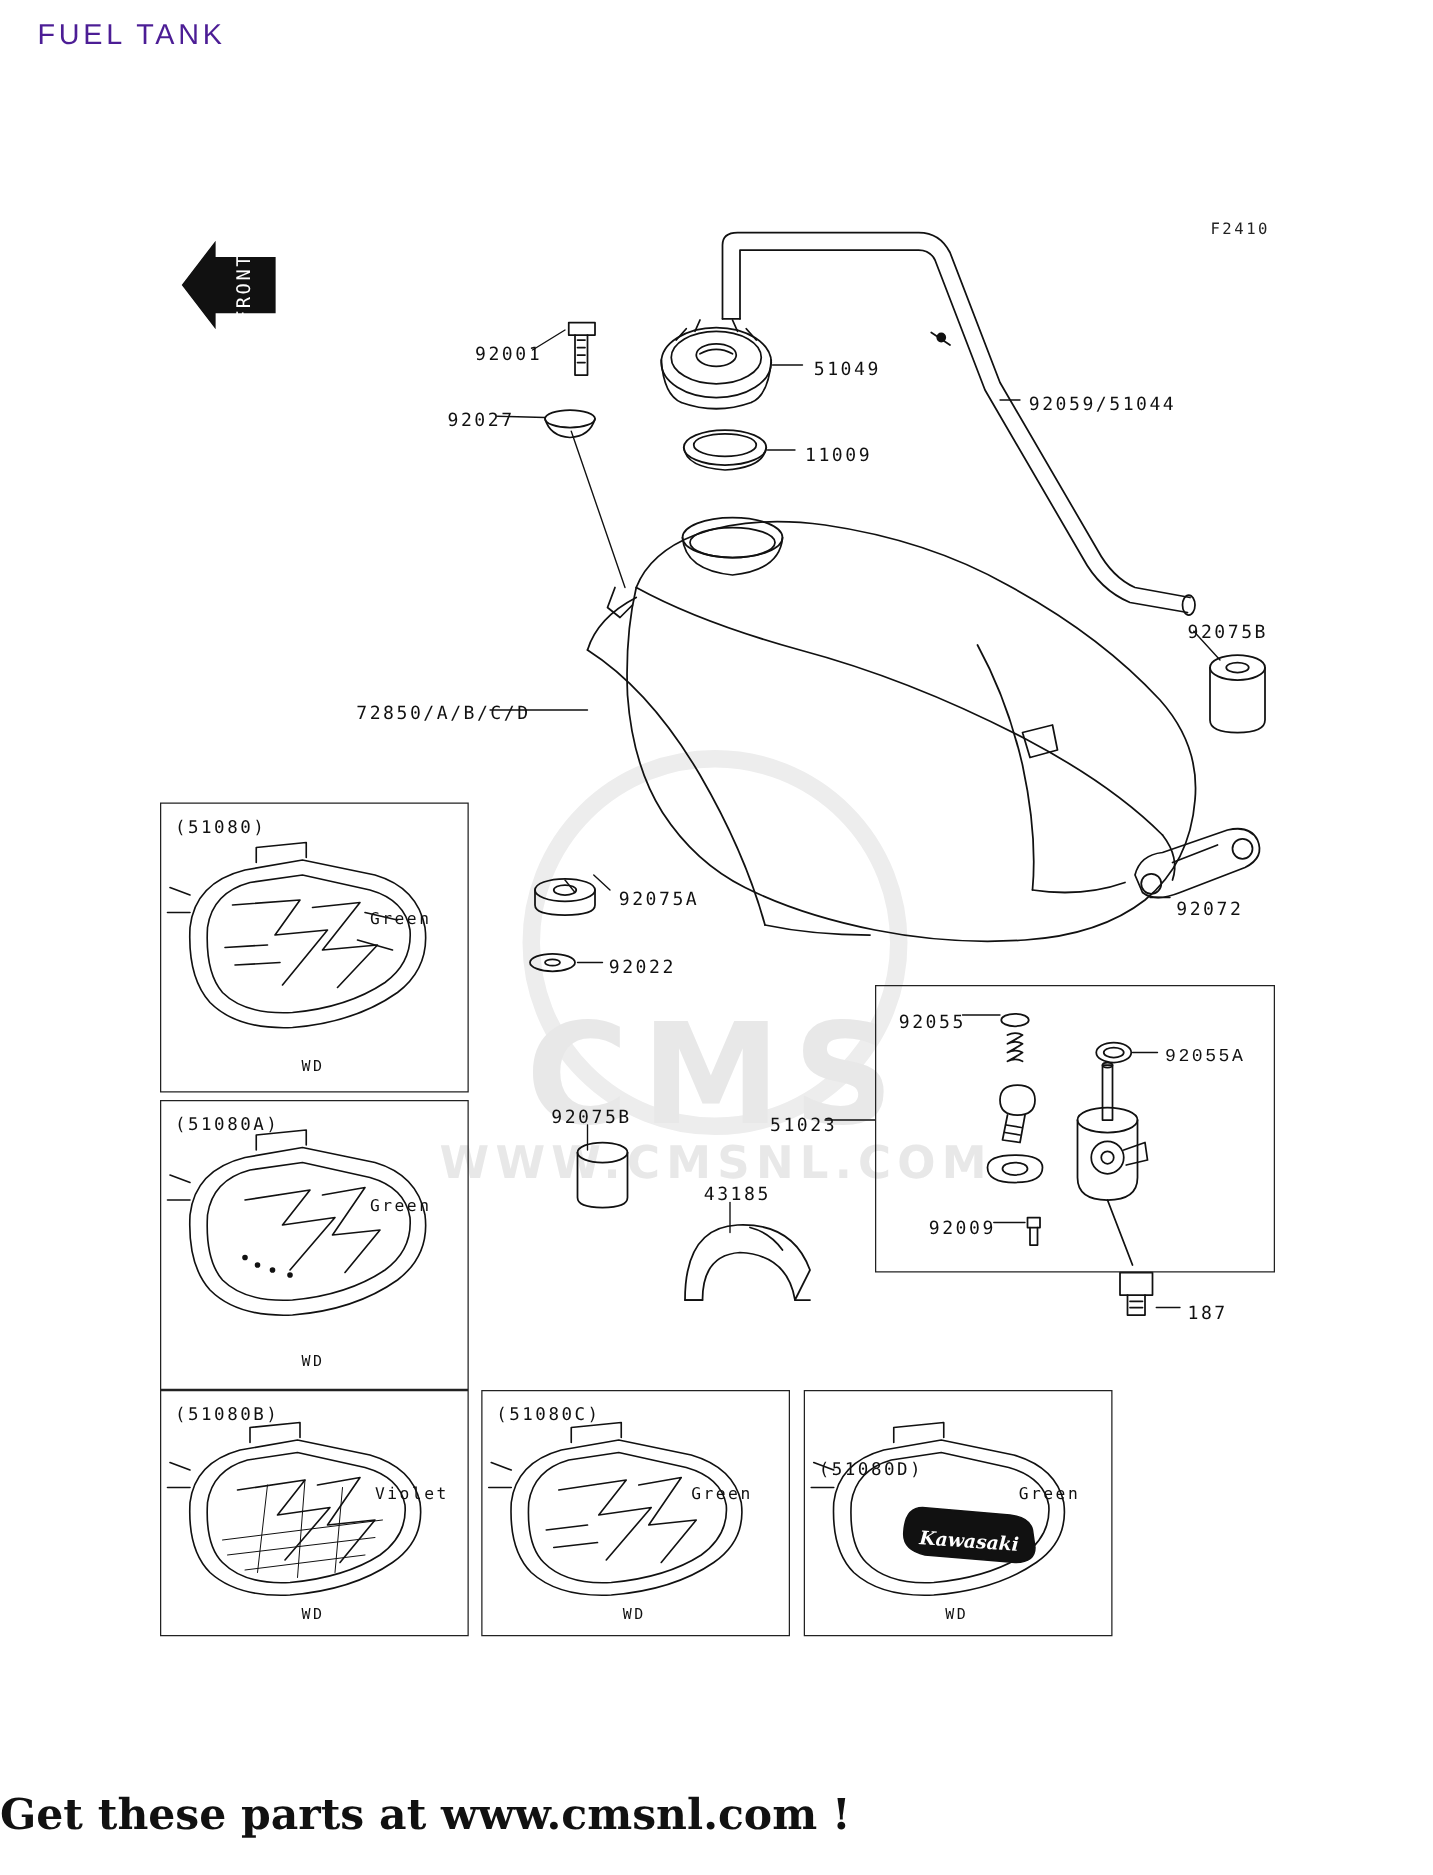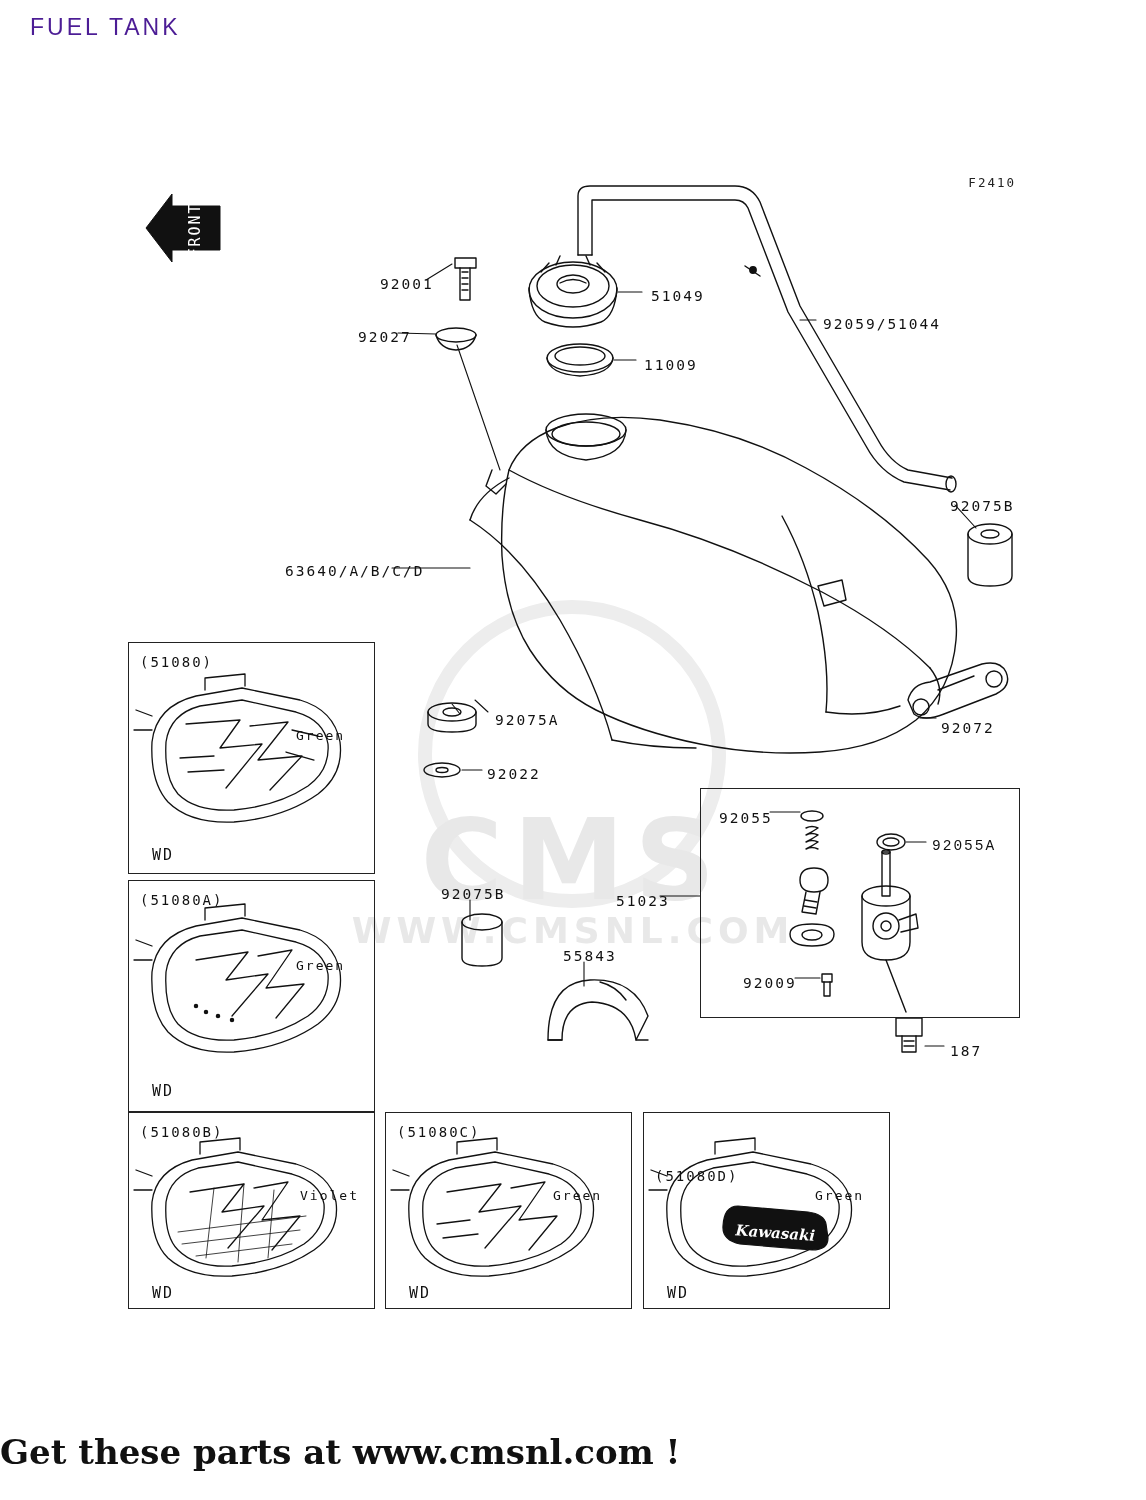--- a/index.html
+++ b/index.html
@@ -95,23 +95,23 @@
     border: 1.3px solid #222;
     background: transparent;
   }
   .box-title {
     position: absolute;
     font-size: 14px;
     letter-spacing: 2px;
   }
   .box-foot {
     position: absolute;
-    font-size: 15px;
+    font-size: 12px;
     letter-spacing: 2px;
-    margin-left: 24px;
+    text-align: center;
   }
   svg.layer {
     position: absolute;
     left: 0;
     top: 0;
     width: 1146px;
     height: 1500px;
     pointer-events: none;
   }
   .front-badge {
@@ -272,29 +272,29 @@
     <path d="M904 1041 L914 1041 M904 1046 L914 1046"></path>
   </g>
 </svg>
 
 <div class="lbl" style="left:380px; top:276px;">92001</div>
 <div class="lbl" style="left:651px; top:288px;">51049</div>
 <div class="lbl" style="left:823px; top:316px;">92059/51044</div>
 <div class="lbl" style="left:358px; top:329px;">92027</div>
 <div class="lbl" style="left:644px; top:357px;">11009</div>
 <div class="lbl" style="left:950px; top:498px;">92075B</div>
-<div class="lbl" style="left:285px; top:563px;">63640/A/B/C/D</div>
+<div class="lbl" style="left:285px; top:563px;">72850/A/B/C/D</div>
 <div class="lbl" style="left:941px; top:720px;">92072</div>
 <div class="lbl" style="left:495px; top:712px;">92075A</div>
 <div class="lbl" style="left:487px; top:766px;">92022</div>
 <div class="lbl" style="left:719px; top:810px;">92055</div>
 <div class="lbl" style="left:932px; top:838px;font-family:Liberation Mono, monospace;">92055A</div>
 <div class="lbl" style="left:441px; top:886px;">92075B</div>
 <div class="lbl" style="left:616px; top:893px;">51023</div>
-<div class="lbl" style="left:563px; top:948px;">55843</div>
+<div class="lbl" style="left:563px; top:948px;">43185</div>
 <div class="lbl" style="left:743px; top:975px;">92009</div>
 <div class="lbl" style="left:950px; top:1043px;">187</div>
 
 <div class="box" style="left:700px; top:788px; width:318px; height:228px;"></div>
 
 <div class="box" style="left:128px; top:642px; width:245px; height:230px;"></div>
 <div class="box-title" style="left:140px; top:654px;">(51080)</div>
 <div class="lbl small" style="left:296px; top:728px;">Green</div>
 <div class="box-foot" style="left:128px; top:846px; width:245px;">WD</div>
 

